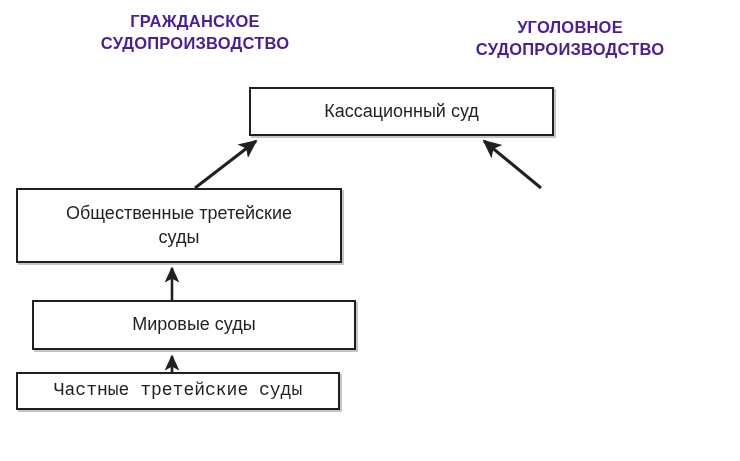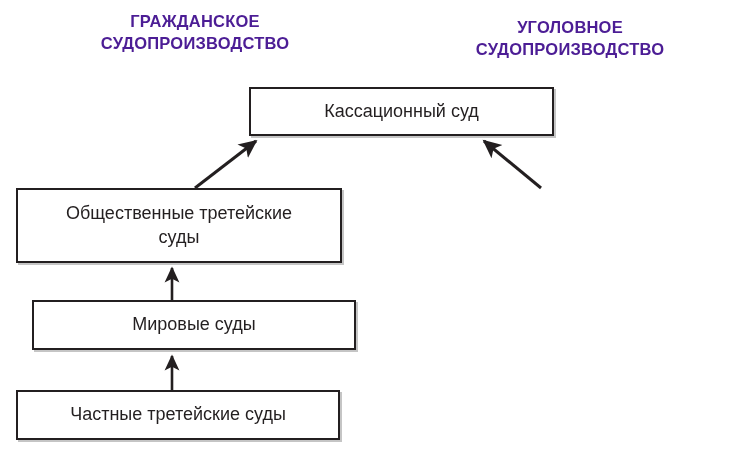--- a/index.html
+++ b/index.html
@@ -42,21 +42,21 @@
     font-size: 18px;
     line-height: 1.3;
     padding: 2px 8px;
     box-shadow: 2px 2px 0 rgba(150,150,150,0.55);
   }
   .node-box .node-label { display: block; white-space: pre-line; }
 
   #node-cassation      { left: 217px; top: 87px;  width: 305px; height: 49px; margin-left: 32px; }
   #node-public-arb     { left: 16px;  top: 188px; width: 326px; height: 75px; }
   #node-magistrate     { left: 16px;  top: 300px; width: 324px; height: 50px; margin-left: 16px; }
-  #node-private-arb    { left: 16px;  top: 390px; width: 324px; height: 50px; }
+  #node-private-arb    { left: 16px;  top: 372px; width: 324px; height: 38px; font-family: Liberation Mono, monospace; }
   #node-criminal-trib  { left: 404px; top: 188px; width: 322px; height: 52px; }
 
   #connectors {
     position: absolute;
     left: 0; top: 0;
     width: 740px;
     height: 461px;
     pointer-events: none;
   }
 </style>

